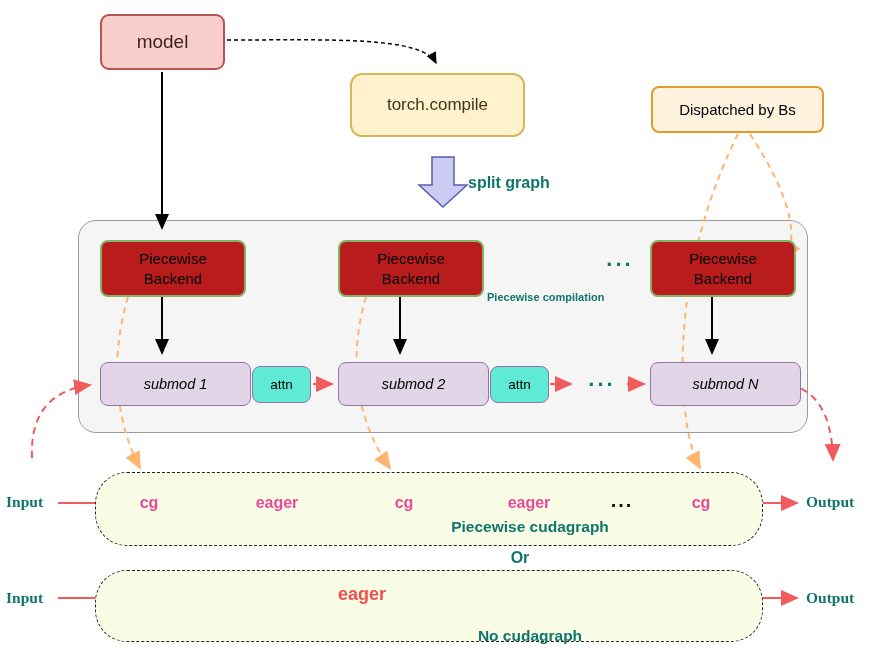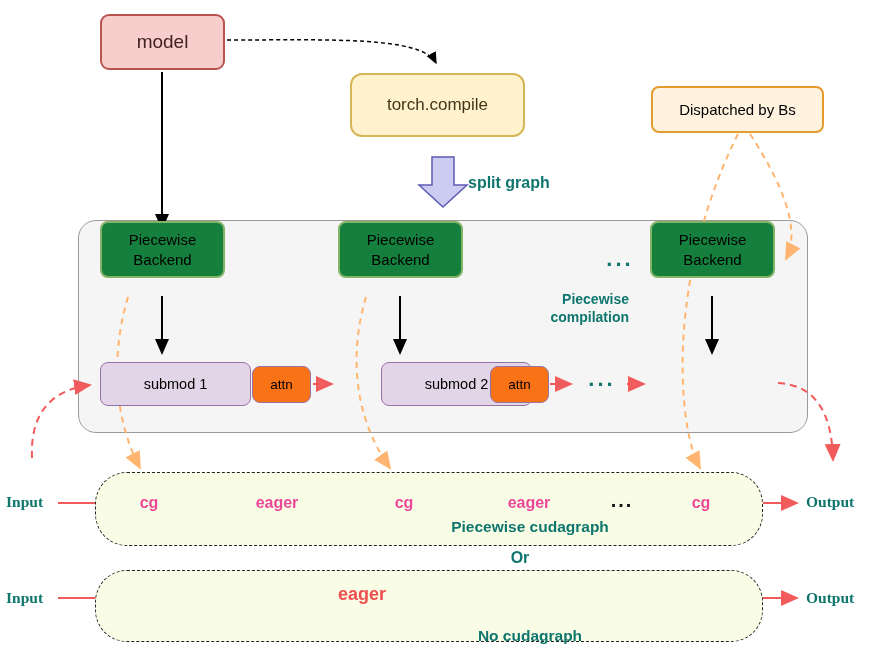--- a/index.html
+++ b/index.html
@@ -17,42 +17,42 @@
   .compile-node   { left: 350px; top: 73px;  width: 175px; height: 64px;
                     background: #fff2cc; border-color: #d6b656; color: #41351a;
                     font-size: 17px; border-radius: 12px; }
   .dispatch-node  { left: 651px; top: 86px;  width: 173px; height: 47px;
                     background: #fff3e0; border-color: #e59b2c; border-width: 2.5px;
                     font-size: 15px; border-radius: 8px; }
 
   .compilation-box { position: absolute; left: 78px; top: 220px; width: 730px; height: 213px;
                      background: #f5f5f5; border: 1.5px solid #9a9a9a; border-radius: 18px; }
 
-  .backend-node { top: 221px; width: 125px; height: 57px; background: #15803d; border-color: #82b366;
+  .backend-node { top: 240px; width: 146px; height: 57px; background: #b91c1c; border-color: #82b366;
                   font-size: 15px; line-height: 1.3; padding: 0 14px; }
   .backend-1 { left: 100px; } .backend-2 { left: 338px; } .backend-3 { left: 650px; }
 
   .submod-node { top: 362px; width: 151px; height: 44px; background: #e1d5e7; border-color: #9673a6;
-                 border-width: 1.5px; font-size: 14.5px; }
-  .submod-1 { left: 100px; } .submod-2 { left: 338px; margin-left: 43px; } .submod-3 { left: 650px; }
+                 border-width: 1.5px; font-size: 14.5px; font-style: italic; }
+  .submod-1 { left: 100px; } .submod-2 { left: 338px; } .submod-3 { left: 650px; }
 
-  .attn-node { top: 366px; width: 59px; height: 37px; background: #f97316; border-color: #9673a6;
+  .attn-node { top: 366px; width: 59px; height: 37px; background: #5eead4; border-color: #9673a6;
                border-width: 1.5px; font-size: 13.5px; }
   .attn-1 { left: 252px; } .attn-2 { left: 490px; }
 
   .lbl { position: absolute; color: #0f766e; }
   .bold { font-weight: bold; }
   .center { text-align: center; }
 
   .backend-dots   { left: 598px; top: 246px; width: 44px; font-size: 22px; font-weight: bold;
                     letter-spacing: 3px; text-align: center; }
   .row-dots       { left: 580px; top: 366px; width: 44px; font-size: 22px; font-weight: bold;
                     letter-spacing: 3px; text-align: center; }
-  .compilation-title { left: 487px; top: 290px; width: 142px; font-size: 14px; font-weight: bold;
-                       text-align: right; line-height: 1.3; }
+  .compilation-title { left: 487px; top: 290px; width: 142px; font-size: 11px; font-weight: bold;
+                       text-align: left; line-height: 1.3; }
   .split-label    { left: 468px; top: 174px; font-size: 16px; font-weight: bold; }
 
   .flow-box { position: absolute; left: 95px; width: 668px; background: #fafde6;
               border: 1.4px dashed #222; border-radius: 32px; }
   .flow-box-1 { top: 472px; height: 74px; }
   .flow-box-2 { top: 570px; height: 72px; }
 
   .io-label { font-size: 15.5px; font-weight: bold; font-family: Liberation Serif, serif; }
   .in-1  { left: 6px;   top: 493px; width: 50px; text-align: left; }
   .out-1 { left: 806px; top: 493px; width: 62px; }
@@ -139,20 +139,21 @@
   <div class="node backend-node backend-2">Piecewise Backend</div>
   <div class="node backend-node backend-3">Piecewise Backend</div>
   <div class="lbl backend-dots">...</div>
   <div class="lbl compilation-title">Piecewise compilation</div>
 
   <div class="node submod-node submod-1">submod 1</div>
   <div class="node attn-node attn-1">attn</div>
   <div class="node submod-node submod-2">submod 2</div>
   <div class="node attn-node attn-2">attn</div>
   <div class="lbl row-dots">...</div>
+  <div class="node submod-node submod-3">submod N</div>
 
   <div class="flow-box flow-box-1"></div>
   <div class="lbl io-label in-1">Input</div>
   <span class="step step-1">cg</span>
   <span class="step step-2">eager</span>
   <span class="step step-3">cg</span>
   <span class="step step-4">eager</span>
   <span class="step step-dots">...</span>
   <span class="step step-6">cg</span>
   <div class="lbl bold center flow1-label">Piecewise cudagraph</div>

